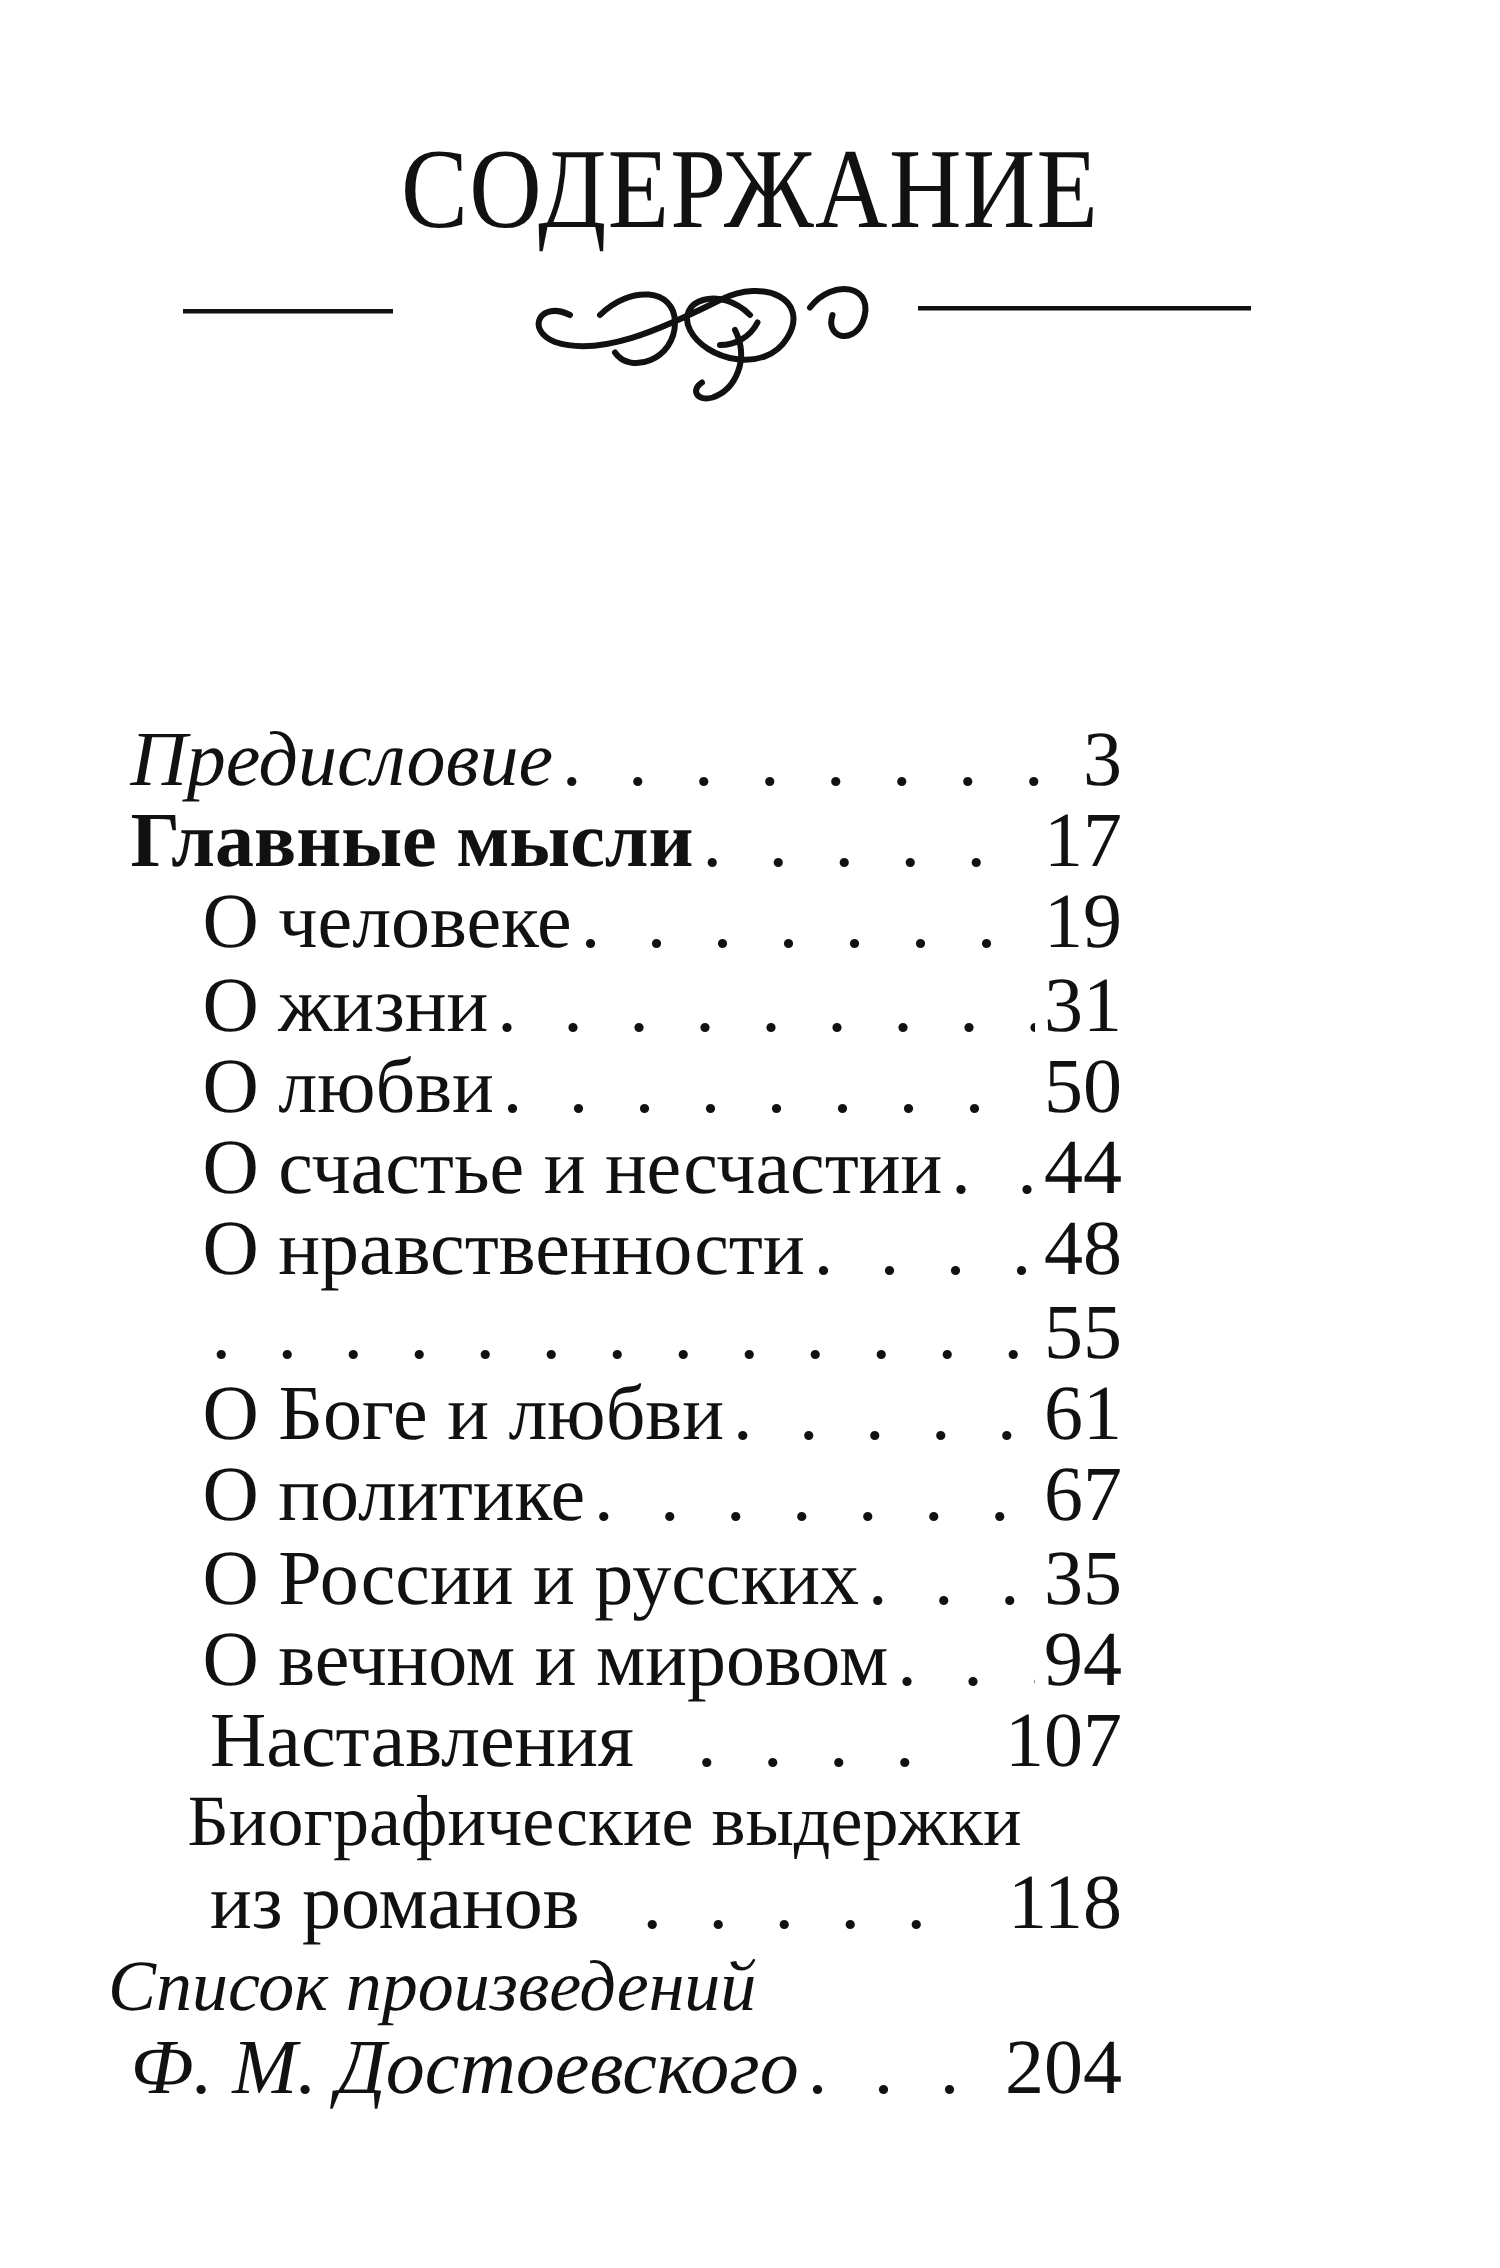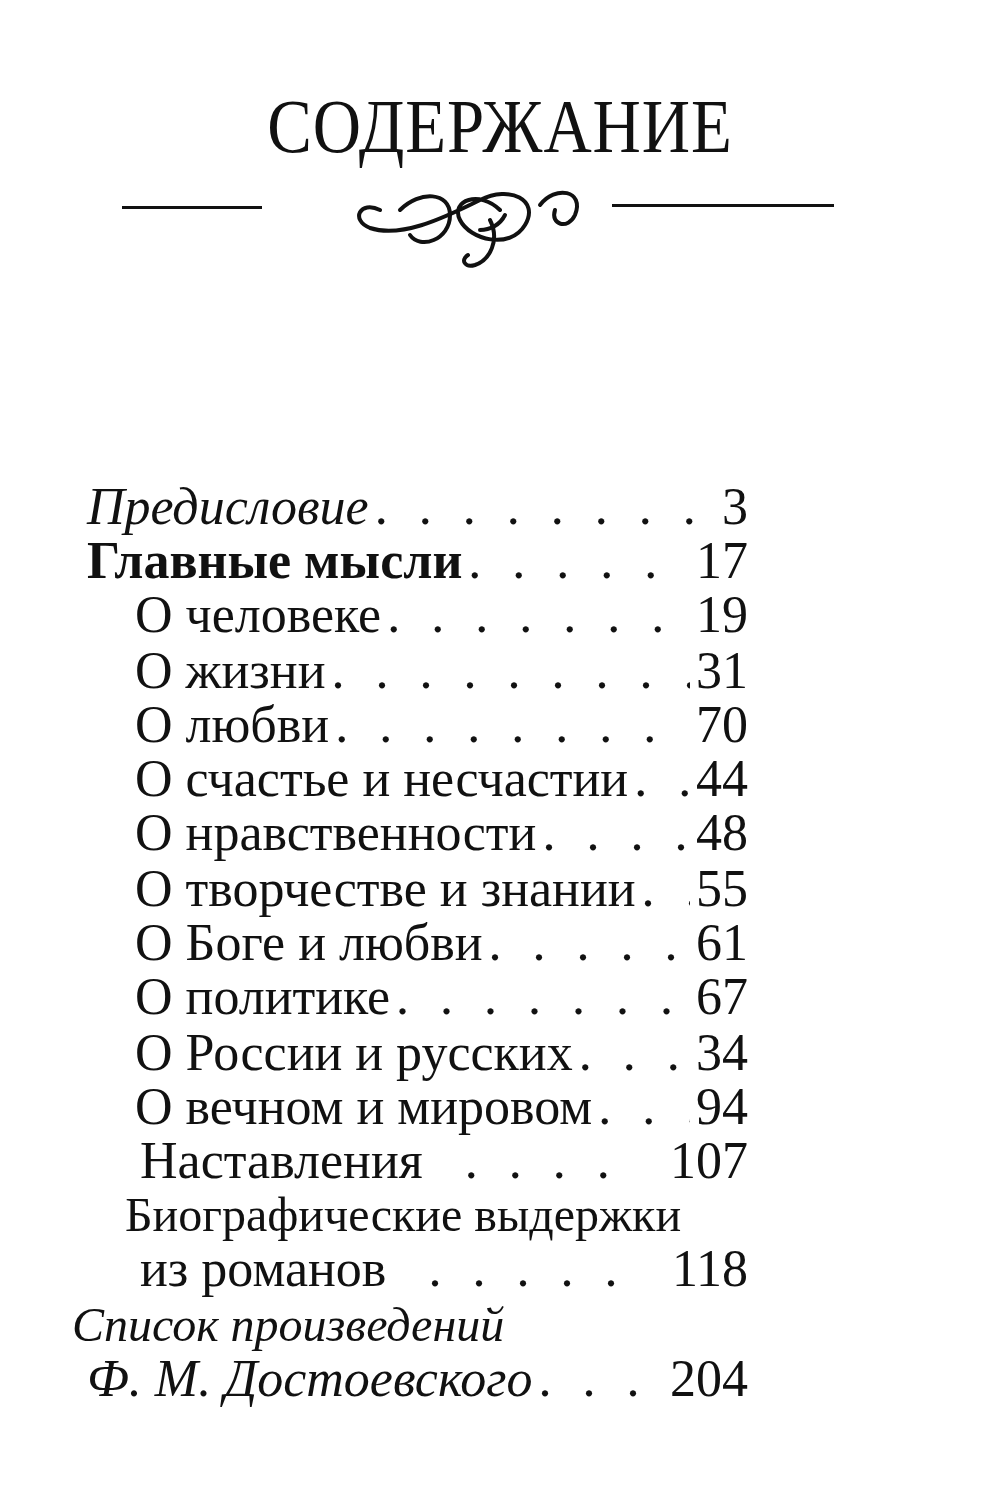--- a/index.html
+++ b/index.html
@@ -121,21 +121,21 @@
       <span class="label">О жизни</span>
       <span class="leader">. . . . . . . . . . . . . . . . . . . . . . . . . . . . . . . . . . . . . . . . .</span>
       <span class="page">31</span>
     </div>
   </div>
 
   <div class="entry l1" style="top:218px;">
     <div class="row">
       <span class="label">О любви</span>
       <span class="leader">. . . . . . . . . . . . . . . . . . . . . . . . . . . . . . . . . . . . . . . . .</span>
-      <span class="page">70</span>
+      <span class="page">50</span>
     </div>
   </div>
 
   <div class="entry l1" style="top:272px;">
     <div class="row">
       <span class="label">О счастье и несчастии</span>
       <span class="leader">. . . . . . . . . . . . . . . . . . . . . . . . . . . . . . . . . . . . . . . . .</span>
       <span class="page">44</span>
     </div>
   </div>
@@ -143,21 +143,20 @@
   <div class="entry l1" style="top:326px;">
     <div class="row">
       <span class="label">О нравственности</span>
       <span class="leader">. . . . . . . . . . . . . . . . . . . . . . . . . . . . . . . . . . . . . . . . .</span>
       <span class="page">48</span>
     </div>
   </div>
 
   <div class="entry l1" style="top:382px;">
     <div class="row">
-      <span class="label">О творчестве и знании</span>
       <span class="leader">. . . . . . . . . . . . . . . . . . . . . . . . . . . . . . . . . . . . . . . . .</span>
       <span class="page">55</span>
     </div>
   </div>
 
   <div class="entry l1" style="top:436px;">
     <div class="row">
       <span class="label">О Боге и любви</span>
       <span class="leader">. . . . . . . . . . . . . . . . . . . . . . . . . . . . . . . . . . . . . . . . .</span>
       <span class="page">61</span>
@@ -169,21 +168,21 @@
       <span class="label">О политике</span>
       <span class="leader">. . . . . . . . . . . . . . . . . . . . . . . . . . . . . . . . . . . . . . . . .</span>
       <span class="page">67</span>
     </div>
   </div>
 
   <div class="entry l1" style="top:546px;">
     <div class="row">
       <span class="label">О России и русских</span>
       <span class="leader">. . . . . . . . . . . . . . . . . . . . . . . . . . . . . . . . . . . . . . . . .</span>
-      <span class="page">34</span>
+      <span class="page">35</span>
     </div>
   </div>
 
   <div class="entry l1" style="top:600px;">
     <div class="row">
       <span class="label">О вечном и мировом</span>
       <span class="leader">. . . . . . . . . . . . . . . . . . . . . . . . . . . . . . . . . . . . . . . . .</span>
       <span class="page">94</span>
     </div>
   </div>

